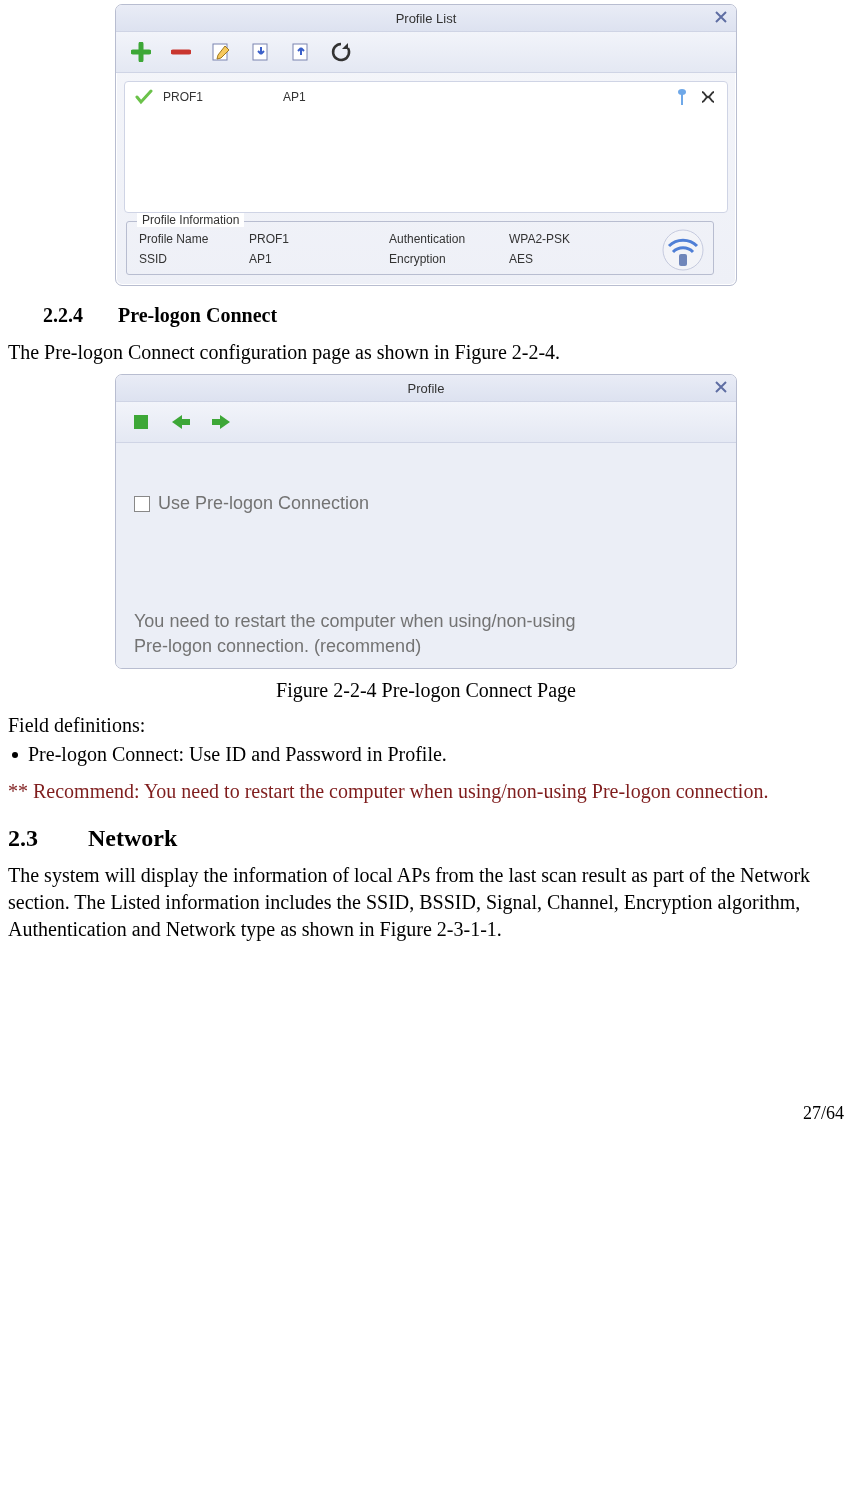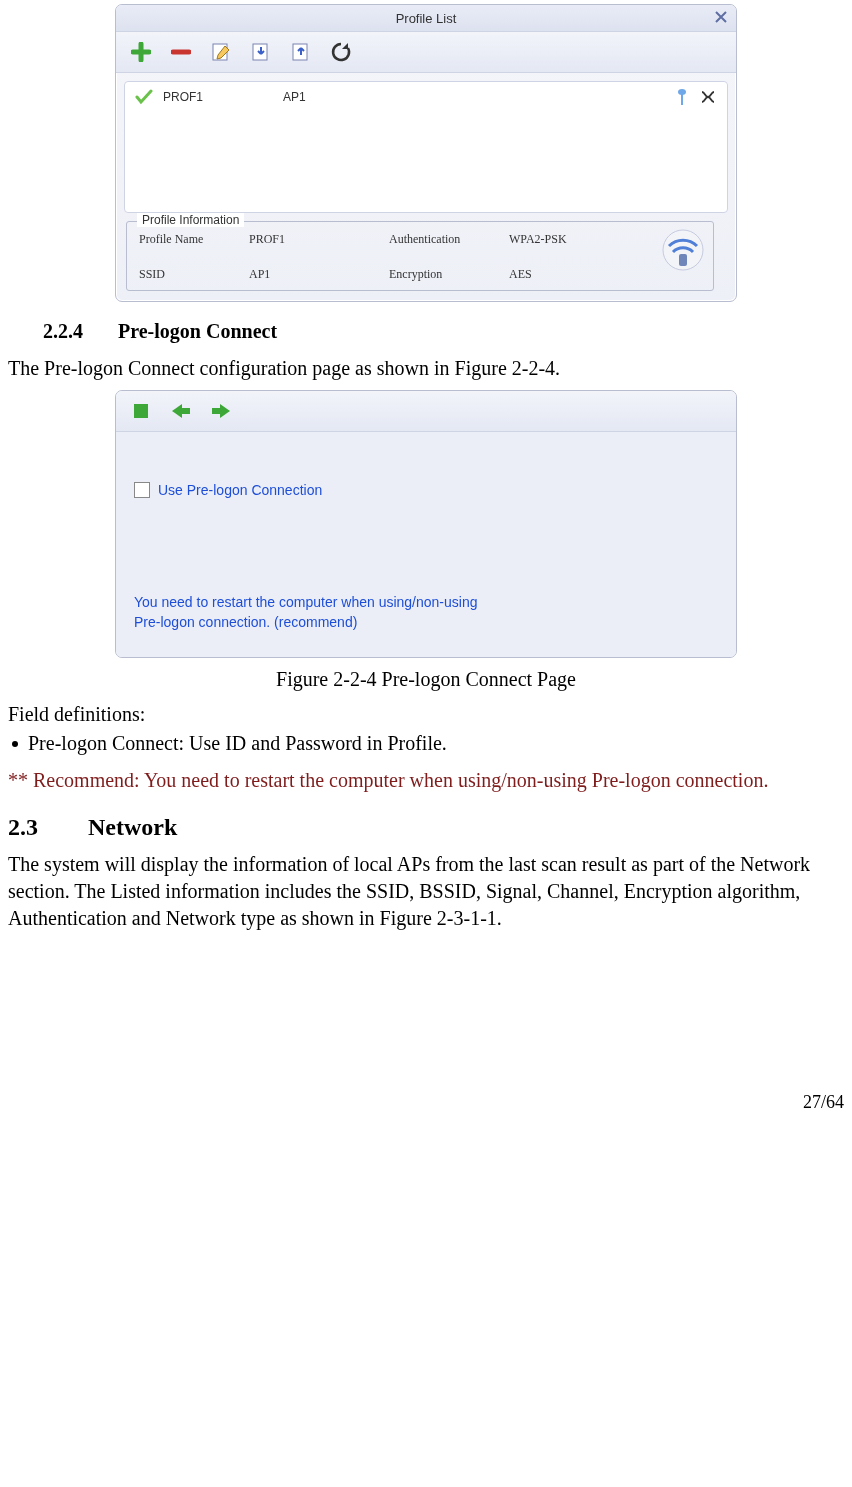--- a/index.html
+++ b/index.html
@@ -90,39 +90,38 @@
   .group-box .legend {
     position:absolute;
     top:-9px;left:10px;
     background:#fff;
     padding:0 5px;
     font-size:12px;
   }
   .info-grid {
     display:grid;
     grid-template-columns: 110px 140px 120px 100px;
-    row-gap:20px;
-    align-items:center;
-    font-family:Liberation Serif, serif;
+    row-gap:6px;
+    align-items:center;
   }
   .wifi-logo {
     position:absolute;
     right:8px;
     top:6px;
     width:44px;height:44px;
   }
 
   
   .profile-body {
     background:#ebeef6;
     height:225px;
     padding:20px 18px;
     font-family: Verdana, Tahoma, sans-serif;
-    font-size:14px;
-    color:#1d4ed8;
+    font-size:18px;
+    color:#737373;
     box-sizing:border-box;
   }
   .profile-body .chk-line {
     display:flex;
     align-items:center;
     gap:8px;
     margin-top:30px;
   }
   .chkbox {
     width:14px;height:14px;
@@ -252,20 +251,28 @@
     </span>
   </div>
 </div>
 
 <h3>
   <span class="num">2.2.4</span><span>Pre-logon Connect</span>
 </h3>
 <p>The Pre-logon Connect configuration page as shown in Figure 2-2-4.</p>
 
 <div class="app-window" style="width:620px;">
+  <div class="titlebar">
+    <span>Profile</span>
+    <span class="close">
+      <svg width="12" height="12" viewBox="0 0 12 12">
+            <path d="M1 1 L11 11 M11 1 L1 11" stroke="#5f6ea3" stroke-width="2"></path>
+          </svg>
+    </span>
+  </div>
   <div class="toolbar">
     <span class="ico-btn">
       <svg width="16" height="16">
             <rect x="1" y="1" width="14" height="14" fill="#3da737"></rect>
           </svg>
     </span>
     <span class="ico-btn">
       <svg width="22" height="18" viewBox="0 0 22 18">
             <path d="M12 2L2 9l10 7V2z" fill="#3da737"></path>
             <rect x="10" y="6" width="10" height="6" fill="#3da737"></rect>

